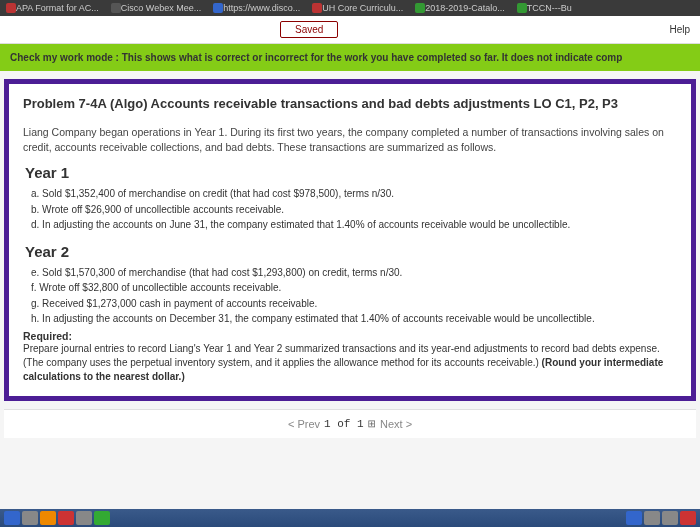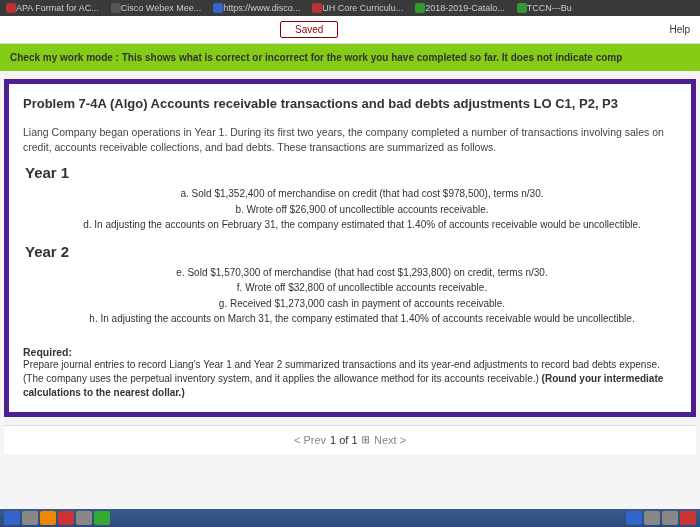--- a/index.html
+++ b/index.html
@@ -82,29 +82,28 @@
       line-height: 1.4;
       margin-bottom: 10px;
     }
     .year-label {
       font-size: 15px;
       font-weight: bold;
       color: #333;
       margin: 10px 0 6px 2px;
     }
     .trans-list {
-      margin-left: 24px;
+      margin-left: 8px;
       font-size: 10px;
       color: #333;
       line-height: 1.45;
-      text-align: center;
     }
     .trans-list div { margin-bottom: 1px; }
     .required-section {
-      margin-top: 19px;
+      margin-top: 3px;
     }
     .required-label {
       font-size: 10.5px;
       font-weight: bold;
       color: #333;
     }
     .required-text {
       font-size: 10px;
       color: #333;
       line-height: 1.4;
@@ -122,20 +121,21 @@
       gap: 4px;
       font-size: 11px;
       margin: 0 4px;
     }
     .nav-prev, .nav-next {
       color: #888;
       cursor: pointer;
     }
     .nav-count {
       color: #333;
+      font-family: Liberation Mono, monospace;
     }
     .grid-icon {
       color: #666;
       font-size: 10px;
     }
     .taskbar {
       position: absolute;
       bottom: 0;
       left: 0;
       right: 0;
@@ -197,29 +197,29 @@
 </div>
 
 <div class="main-content">
   <h2 class="problem-title">Problem 7-4A (Algo) Accounts receivable transactions and bad debts adjustments LO C1, P2, P3</h2>
   <p class="problem-desc">Liang Company began operations in Year 1. During its first two years, the company completed a number of transactions involving sales on credit, accounts receivable collections, and bad debts. These transactions are summarized as follows.</p>
 
   <div class="year-label">Year 1</div>
   <div class="trans-list">
     <div>a. Sold $1,352,400 of merchandise on credit (that had cost $978,500), terms n/30.</div>
     <div>b. Wrote off $26,900 of uncollectible accounts receivable.</div>
-    <div>d. In adjusting the accounts on February 31, the company estimated that 1.40% of accounts receivable would be uncollectible.</div>
+    <div>d. In adjusting the accounts on June 31, the company estimated that 1.40% of accounts receivable would be uncollectible.</div>
   </div>
 
   <div class="year-label">Year 2</div>
   <div class="trans-list">
     <div>e. Sold $1,570,300 of merchandise (that had cost $1,293,800) on credit, terms n/30.</div>
     <div>f. Wrote off $32,800 of uncollectible accounts receivable.</div>
     <div>g. Received $1,273,000 cash in payment of accounts receivable.</div>
-    <div>h. In adjusting the accounts on March 31, the company estimated that 1.40% of accounts receivable would be uncollectible.</div>
+    <div>h. In adjusting the accounts on December 31, the company estimated that 1.40% of accounts receivable would be uncollectible.</div>
   </div>
 
   <div class="required-section">
     <div class="required-label">Required:</div>
     <div class="required-text">
       <span>Prepare journal entries to record Liang's Year 1 and Year 2 summarized transactions and its year-end adjustments to record bad debts expense. (The company uses the perpetual inventory system, and it applies the allowance method for its accounts receivable.) </span><span class="bold-note">(Round your intermediate calculations to the nearest dollar.)</span>
     </div>
   </div>
 </div>
 

